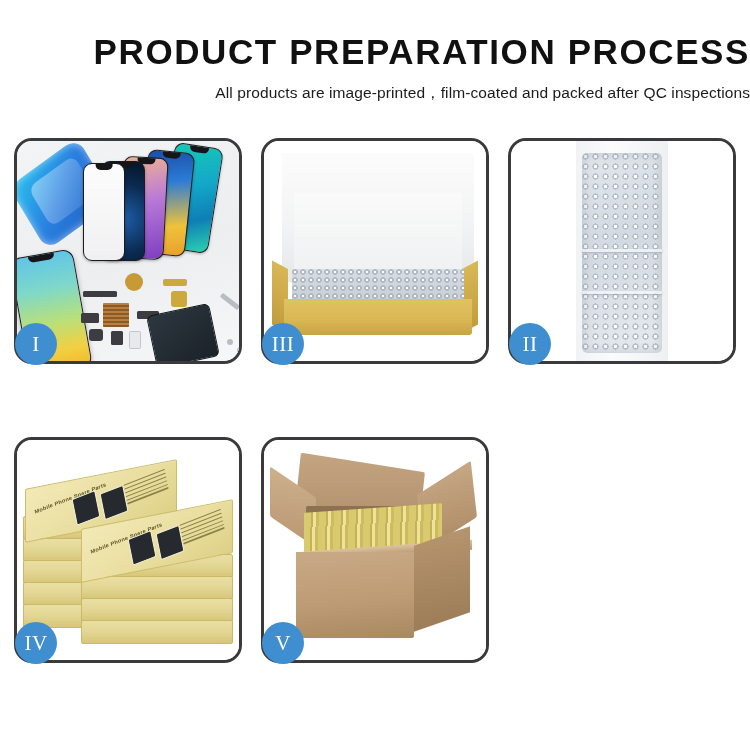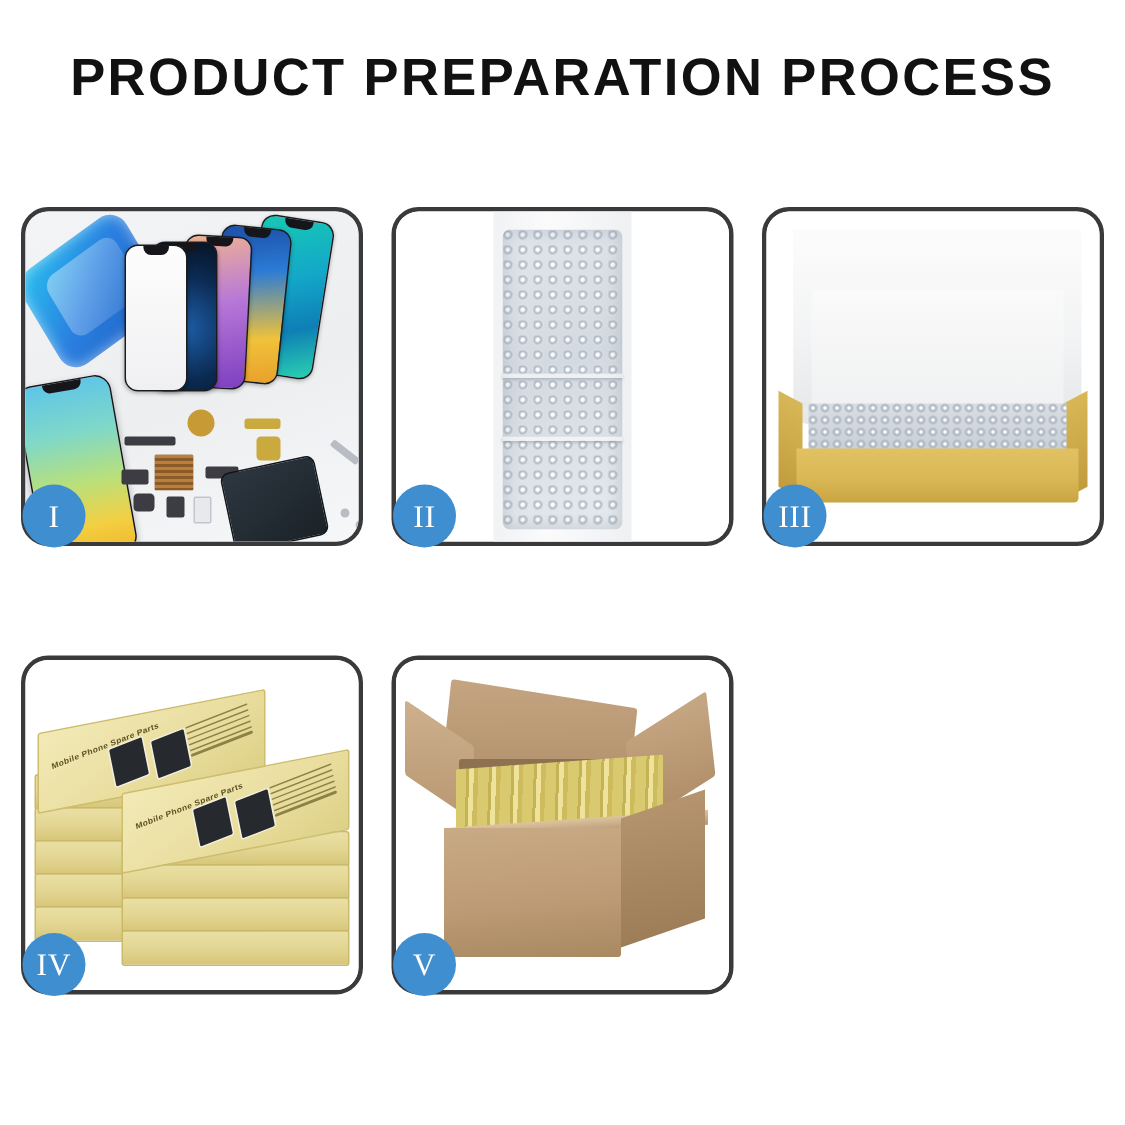--- a/index.html
+++ b/index.html
@@ -7,21 +7,21 @@
   body{
     width:750px;height:750px;
     background:#ffffff;
     font-family:"Liberation Sans","DejaVu Sans",sans-serif;
     overflow:hidden;
     position:relative;
   }
   .page{position:relative;width:750px;height:750px;}
 
   
-  .header{padding-top:34px;text-align:center;}
+  .header{padding-top:34px;text-align:right;}
   .title{
     font-size:35px;font-weight:700;letter-spacing:1.6px;
     color:#111111;line-height:1;margin:0;white-space:nowrap;
   }
   .subtitle{
     margin:14px 0 0 0;font-size:15.5px;color:#1b1b1b;
     letter-spacing:.1px;white-space:nowrap;font-weight:400;
   }
 
   
@@ -297,20 +297,21 @@
     transform:skewY(-14deg);border-radius:3px;
   }
 </style>
 </head>
 <body>
 
 <div class="page">
 
   <div class="header">
     <h1 class="title">PRODUCT PREPARATION PROCESS</h1>
+    <p class="subtitle">All products are image-printed，film-coated and packed after QC inspections</p>
   </div>
 
   <div class="grid">
 
     <div class="panel">
       <div class="panel-inner p1">
         <div class="blue-film"></div>
         <div class="fan">
           <div class="fphone fp5">
               <span class="notch"></span>
@@ -345,41 +346,41 @@
           <div class="pt board" style="left:74px;top:40px;width:62px;height:52px;transform:rotate(-12deg);"></div>
           <div class="pt light" style="left:142px;top:30px;width:22px;height:5px;transform:rotate(38deg);"></div>
           <div class="pt light" style="left:150px;top:70px;width:6px;height:6px;border-radius:50%;"></div>
           <div class="pt light" style="left:160px;top:78px;width:6px;height:6px;border-radius:50%;"></div>
         </div>
       </div>
       <div class="badge">I</div>
     </div>
 
     <div class="panel">
-      <div class="panel-inner p2">
-        <div class="bw-bg"></div>
-        <div class="bubbles"></div>
-        <div class="bw-seam" style="top:108px;"></div>
-        <div class="bw-seam" style="top:150px;"></div>
-      </div>
-      <div class="badge">II</div>
-    </div>
-
-    <div class="panel">
       <div class="panel-inner p3">
         <div class="box3-lidflap-l"></div>
         <div class="box3-lidflap-r"></div>
         <div class="box3-lid"></div>
         <div class="box3-foam"></div>
         <div class="box3-sl"></div>
         <div class="box3-sr"></div>
         <div class="box3-fill"></div>
         <div class="box3-front"></div>
       </div>
       <div class="badge">III</div>
+    </div>
+
+    <div class="panel">
+      <div class="panel-inner p2">
+        <div class="bw-bg"></div>
+        <div class="bubbles"></div>
+        <div class="bw-seam" style="top:108px;"></div>
+        <div class="bw-seam" style="top:150px;"></div>
+      </div>
+      <div class="badge">II</div>
     </div>
 
     <div class="panel">
       <div class="panel-inner p4">
         <div class="stackwrap">
 
           <div class="sbox" style="left:0px;top:58px;"></div>
           <div class="sbox" style="left:0px;top:80px;"></div>
           <div class="sbox" style="left:0px;top:102px;"></div>
           <div class="sbox" style="left:0px;top:124px;"></div>

